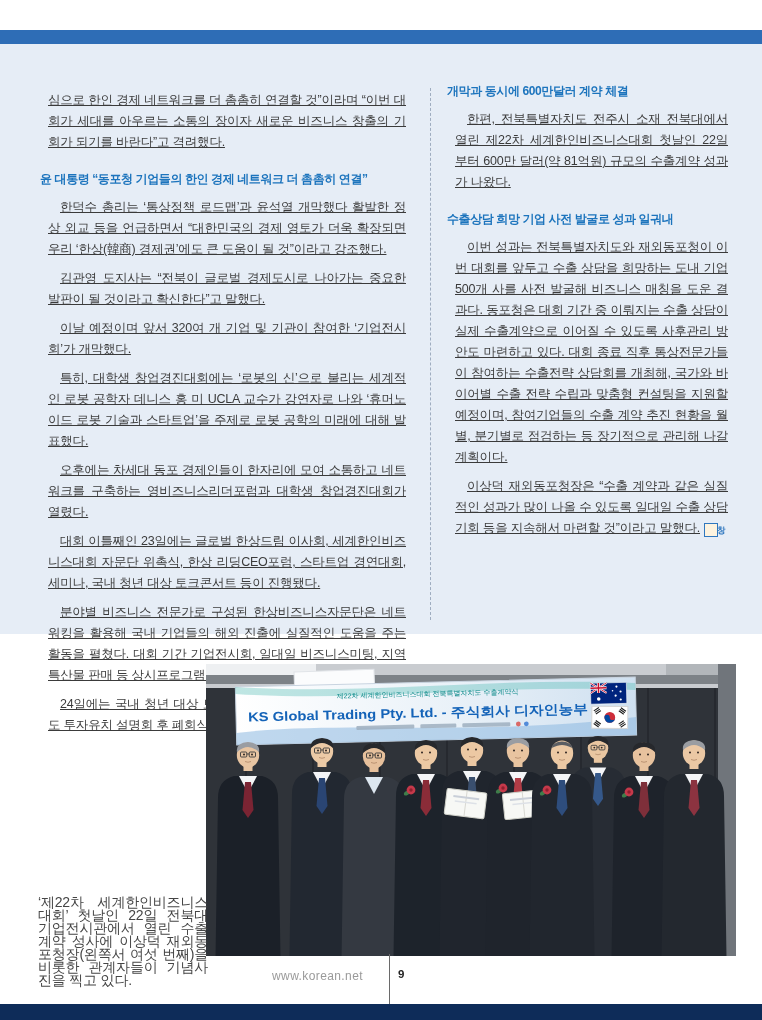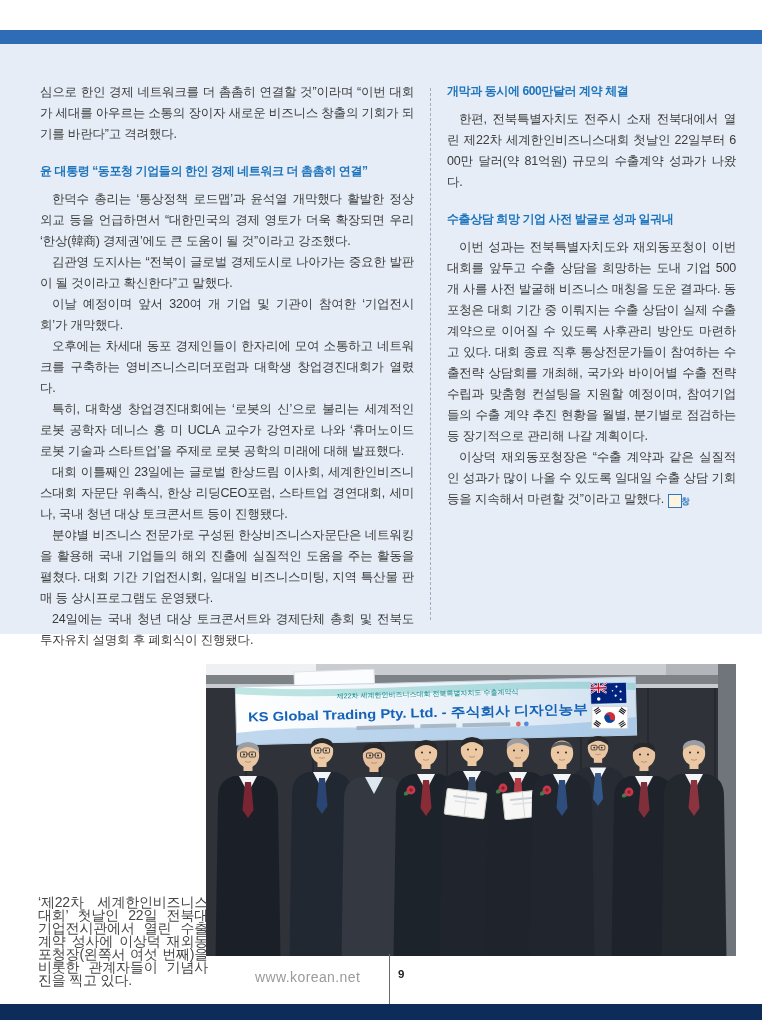--- a/index.html
+++ b/index.html
@@ -5,54 +5,54 @@
   html,body{margin:0;padding:0;background:#ffffff;}
   .page{position:relative;width:762px;height:1020px;background:#ffffff;overflow:hidden;
         font-family:"Liberation Sans","DejaVu Sans",sans-serif;}
   .topbar{position:absolute;left:0;top:30px;width:762px;height:14px;background:#2e6db6;}
   .bottombar{position:absolute;left:0;top:1004px;width:762px;height:16px;background:#0e2c59;}
   .panel{position:absolute;left:0;top:44px;width:762px;height:590px;background:#e6edf6;}
   .col{position:absolute;top:82px;}
   .col-left{left:40px;width:374px;}
   .col-right{left:447px;width:289px;}
   .divider{position:absolute;left:430px;top:88px;height:532px;width:0;border-left:1px dashed #9fadc0;}
-  p.body{margin:0;font-size:12.5px;line-height:21px;color:#3b3b3b;text-align:justify;
-         letter-spacing:-0.2px;word-break:break-all;}
+  p.body{margin:8px;font-size:12.5px;line-height:21px;color:#3b3b3b;text-align:justify;
+         letter-spacing:-0.2px;word-break:break-all;text-decoration:underline;}
   p.ind{text-indent:12px;}
   h3.bhead{margin:17px 0 9px 0;font-size:12px;line-height:18px;color:#1c74bd;
            letter-spacing:-0.4px;font-weight:bold;}
   h3.mt0{margin-top:0;}
   .endmark{display:inline-block;width:12px;height:12px;border:1px solid #2f77bf;background:#fdf3df;
            color:#2f77bf;font-size:8.5px;line-height:12px;text-align:center;font-weight:bold;
            margin-left:4px;vertical-align:-1px;}
   .photo{position:absolute;left:205px;top:664px;width:532px;height:292px;}
   .caption{position:absolute;left:38px;top:896px;width:170px;font-size:14px;line-height:13px;
            color:#454545;text-align:justify;letter-spacing:-0.2px;word-break:break-all;}
-  .footer-url{position:absolute;left:255px;top:969px;width:125px;text-align:left;
-              font-size:14px;letter-spacing:0.4px;color:#9a9a9a;}
+  .footer-url{position:absolute;left:255px;top:969px;width:125px;text-align:center;
+              font-size:12px;letter-spacing:0.4px;color:#9a9a9a;}
   .footer-rule{position:absolute;left:389px;top:954px;width:0;height:50px;border-left:1px solid #6a6a6a;}
   .footer-page{position:absolute;left:398px;top:968px;font-size:11.5px;font-weight:bold;color:#222;}
 </style>
 </head>
 <body>
 
 <div class="page">
 
   <div class="topbar"></div>
   <div class="panel"></div>
   <div class="divider"></div>
 
   <div class="col col-left">
     <p class="body">심으로 한인 경제 네트워크를 더 촘촘히 연결할 것”이라며 “이번 대회가 세대를 아우르는 소통의 장이자 새로운 비즈니스 창출의 기회가 되기를 바란다”고 격려했다.</p>
     <h3 class="bhead">윤 대통령 “동포청 기업들의 한인 경제 네트워크 더 촘촘히 연결”</h3>
     <p class="body ind">한덕수 총리는 ‘통상정책 로드맵’과 윤석열 개막했다 활발한 정상 외교 등을 언급하면서 “대한민국의 경제 영토가 더욱 확장되면 우리 ‘한상(韓商) 경제권’에도 큰 도움이 될 것”이라고 강조했다.</p>
     <p class="body ind">김관영 도지사는 “전북이 글로벌 경제도시로 나아가는 중요한 발판이 될 것이라고 확신한다”고 말했다.</p>
     <p class="body ind">이날 예정이며 앞서 320여 개 기업 및 기관이 참여한 ‘기업전시회’가 개막했다.</p>
+    <p class="body ind">특히, 대학생 창업경진대회에는 ‘로봇의 신’으로 불리는 세계적인 로봇 공학자 데니스 홍 미 UCLA 교수가 강연자로 나와 ‘휴머노이드 로봇 기술과 스타트업’을 주제로 로봇 공학의 미래에 대해 발표했다.</p>
     <p class="body ind">오후에는 차세대 동포 경제인들이 한자리에 모여 소통하고 네트워크를 구축하는 영비즈니스리더포럼과 대학생 창업경진대회가 열렸다.</p>
-    <p class="body ind">특히, 대학생 창업경진대회에는 ‘로봇의 신’으로 불리는 세계적인 로봇 공학자 데니스 홍 미 UCLA 교수가 강연자로 나와 ‘휴머노이드 로봇 기술과 스타트업’을 주제로 로봇 공학의 미래에 대해 발표했다.</p>
     <p class="body ind">대회 이틀째인 23일에는 글로벌 한상드림 이사회, 세계한인비즈니스대회 자문단 위촉식, 한상 리딩CEO포럼, 스타트업 경연대회, 세미나, 국내 청년 대상 토크콘서트 등이 진행됐다.</p>
     <p class="body ind">분야별 비즈니스 전문가로 구성된 한상비즈니스자문단은 네트워킹을 활용해 국내 기업들의 해외 진출에 실질적인 도움을 주는 활동을 펼쳤다. 대회 기간 기업전시회, 일대일 비즈니스미팅, 지역 특산물 판매 등 상시프로그램도 운영됐다.</p>
     <p class="body ind">24일에는 국내 청년 대상 토크콘서트와 경제단체 총회 및 전북도 투자유치 설명회 후 폐회식이 진행됐다.</p>
   </div>
 
   <div class="col col-right">
     <h3 class="bhead mt0">개막과 동시에 600만달러 계약 체결</h3>
     <p class="body ind">한편, 전북특별자치도 전주시 소재 전북대에서 열린 제22차 세계한인비즈니스대회 첫날인 22일부터 600만 달러(약 81억원) 규모의 수출계약 성과가 나왔다.</p>
     <h3 class="bhead">수출상담 희망 기업 사전 발굴로 성과 일궈내</h3>
     <p class="body ind">이번 성과는 전북특별자치도와 재외동포청이 이번 대회를 앞두고 수출 상담을 희망하는 도내 기업 500개 사를 사전 발굴해 비즈니스 매칭을 도운 결과다. 동포청은 대회 기간 중 이뤄지는 수출 상담이 실제 수출계약으로 이어질 수 있도록 사후관리 방안도 마련하고 있다. 대회 종료 직후 통상전문가들이 참여하는 수출전략 상담회를 개최해, 국가와 바이어별 수출 전략 수립과 맞춤형 컨설팅을 지원할 예정이며, 참여기업들의 수출 계약 추진 현황을 월별, 분기별로 점검하는 등 장기적으로 관리해 나갈 계획이다.</p>

